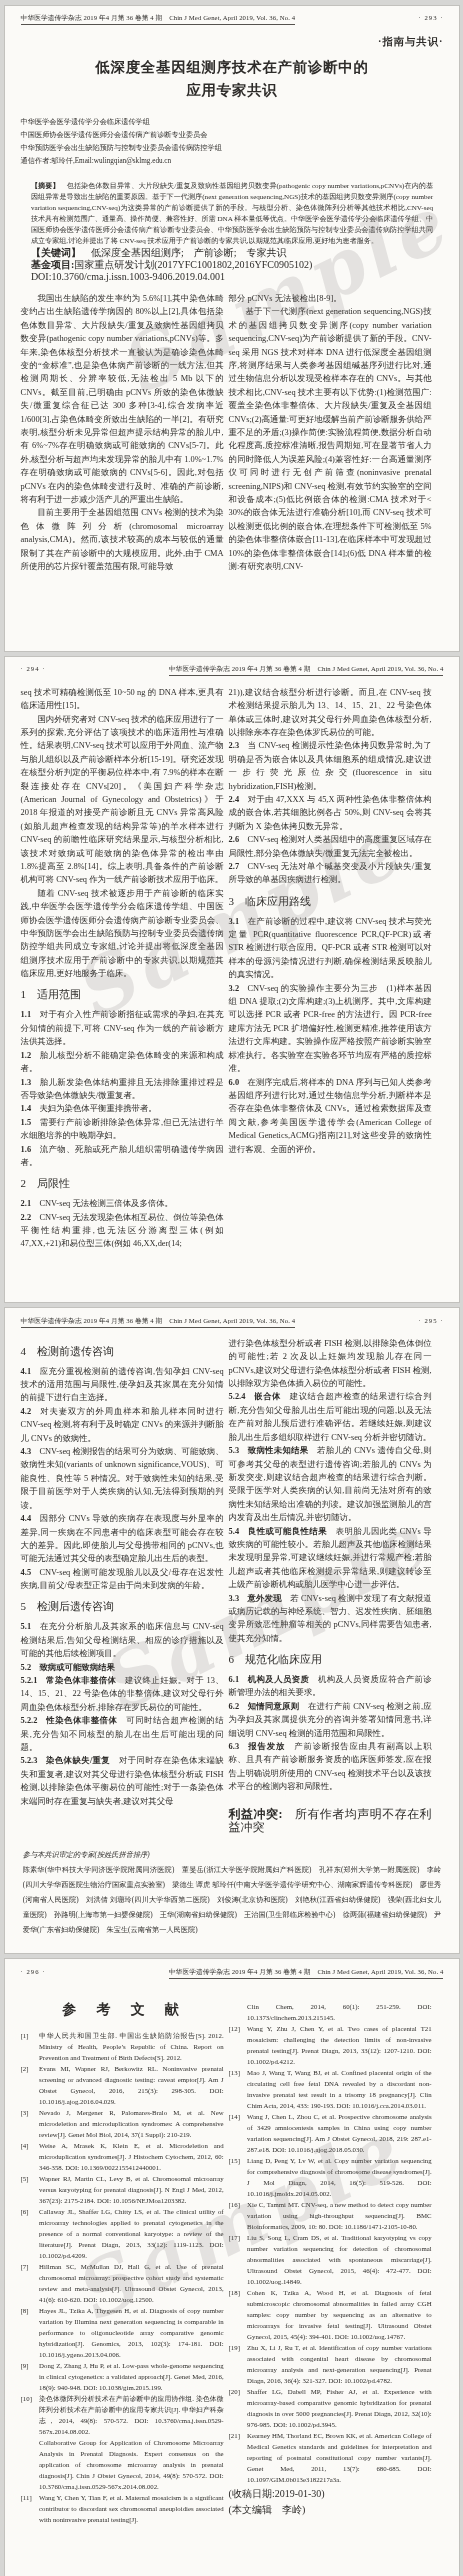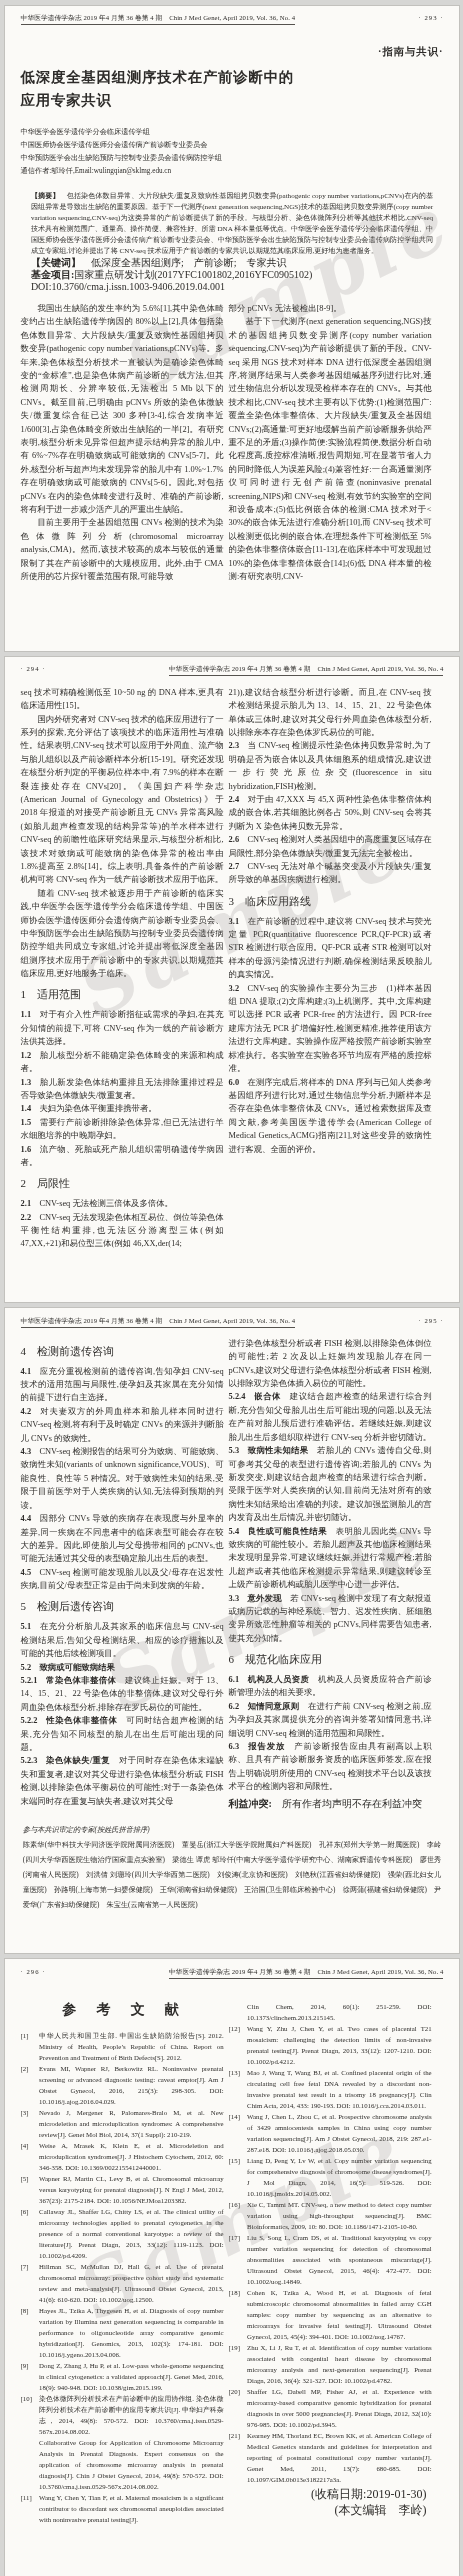--- a/index.html
+++ b/index.html
@@ -6,65 +6,65 @@
   .canvas{width:464px;box-sizing:border-box;padding:5.2px 0;background:#d6d6d4;
     display:flex;flex-direction:column;gap:4.1px;
     font-family:"Liberation Serif","DejaVu Serif",serif;color:#2e2c2a;}
   .page{position:relative;height:647px;margin:0 4.1px;background:#fbfaf7;
     border:0.5px solid #c2c1bd;box-sizing:border-box;padding:8.2px 15.5px;overflow:hidden;}
   
   .runhead{display:flex;justify-content:space-between;align-items:baseline;font-size:6.7px;}
   .cite{border-bottom:0.8px solid #55524e;padding-bottom:1px;letter-spacing:0.1px;}
   .pageno{letter-spacing:1px;}
   
-  .tag{text-align:right;font-size:10.3px;font-weight:700;letter-spacing:1px;margin-top:20px;}
+  .tag{text-align:right;font-size:10.3px;font-weight:700;letter-spacing:1px;margin-top:10px;}
   .title{font-size:14.4px;font-weight:700;line-height:1.62;letter-spacing:0.8px;margin-top:6.2px;}
   .orgs{margin-top:14px;}
   .orgs p,.byline p{margin:0;font-size:7.2px;line-height:13px;}
   .abstract{margin:12.4px 10.3px 0;font-size:7.1px;line-height:11px;text-align:justify;}
   .metaline{margin:0 10.3px;font-size:10px;line-height:12px;}
   
   .cols{display:flex;gap:5px;margin-top:9.3px;}
   .col{width:203px;}
   .col p.para{margin:0;font-size:8.4px;line-height:13.4px;text-align:justify;}
   .col p.indent{text-indent:2em;}
   .col p.h{font-weight:400;margin:7.7px 0 6.7px;font-size:11px;}
   .col p.para b{font-weight:700;}
-  .col p.coi{font-size:10px;margin-top:3px;}
+  .col p.coi{font-size:12px;margin-top:14px;}
   
   .experts{margin:13.4px 2.1px 0;}
   .experts p{margin:0;font-size:7.2px;line-height:15px;text-align:justify;}
   .experts .experts-title{font-style:italic;}
   
   .ref-h{text-align:center;font-size:14px;font-weight:700;letter-spacing:3.1px;margin:13.4px 0 10.3px;}
   .refs{margin-top:2.1px;}
   .ref{display:flex;font-size:6.8px;line-height:11px;margin:0;}
   .ref .ref-n{flex:none;width:18.5px;}
   .ref .ref-t{flex:1;text-align:justify;}
-  .recv,.editor{margin:3.1px 5.2px 0 0;text-align:right;font-size:12px;line-height:12.4px;}
+  .recv,.editor{margin:3.1px 5.2px 0 0;text-align:left;font-size:10px;line-height:12.4px;}
   
   .wm{position:absolute;top:216px;left:62px;font-size:77px;font-style:italic;font-weight:700;
       letter-spacing:5.2px;color:rgba(110,108,104,0.16);transform:rotate(-26deg);
       pointer-events:none;user-select:none;font-family:"DejaVu Serif",serif;}
   .page:nth-child(1) .wm{top:242px;left:108px;}
   .page:nth-child(3) .wm{top:258px;left:88px;}
 </style>
 </head>
 <body>
 
 <div class="canvas">
 
   <section class="page">
     <div class="wm">Sample</div>
     <div class="runhead">
       <span class="cite">中华医学遗传学杂志 2019 年4 月第 36 卷第 4 期　Chin J Med Genet, April 2019, Vol. 36, No. 4</span>
       <span class="pageno">· 293 ·</span>
     </div>
     <div class="tag">·指南与共识·</div>
-    <h1 class="title" style="margin:6.2px 0 0;">
+    <h1 class="title" style="margin:6.2px 0 0;text-align:center;">
       <span style="display:block">低深度全基因组测序技术在产前诊断中的</span>
       <span style="display:block">应用专家共识</span>
     </h1>
     <div class="orgs">
       <p>中华医学会医学遗传学分会临床遗传学组</p>
       <p>中国医师协会医学遗传医师分会遗传病产前诊断专业委员会</p>
       <p>中华预防医学会出生缺陷预防与控制专业委员会遗传病防控学组</p>
     </div>
     <div class="byline">
       <p>通信作者:邬玲仟,Email:wulingqian@sklmg.edu.cn</p>

